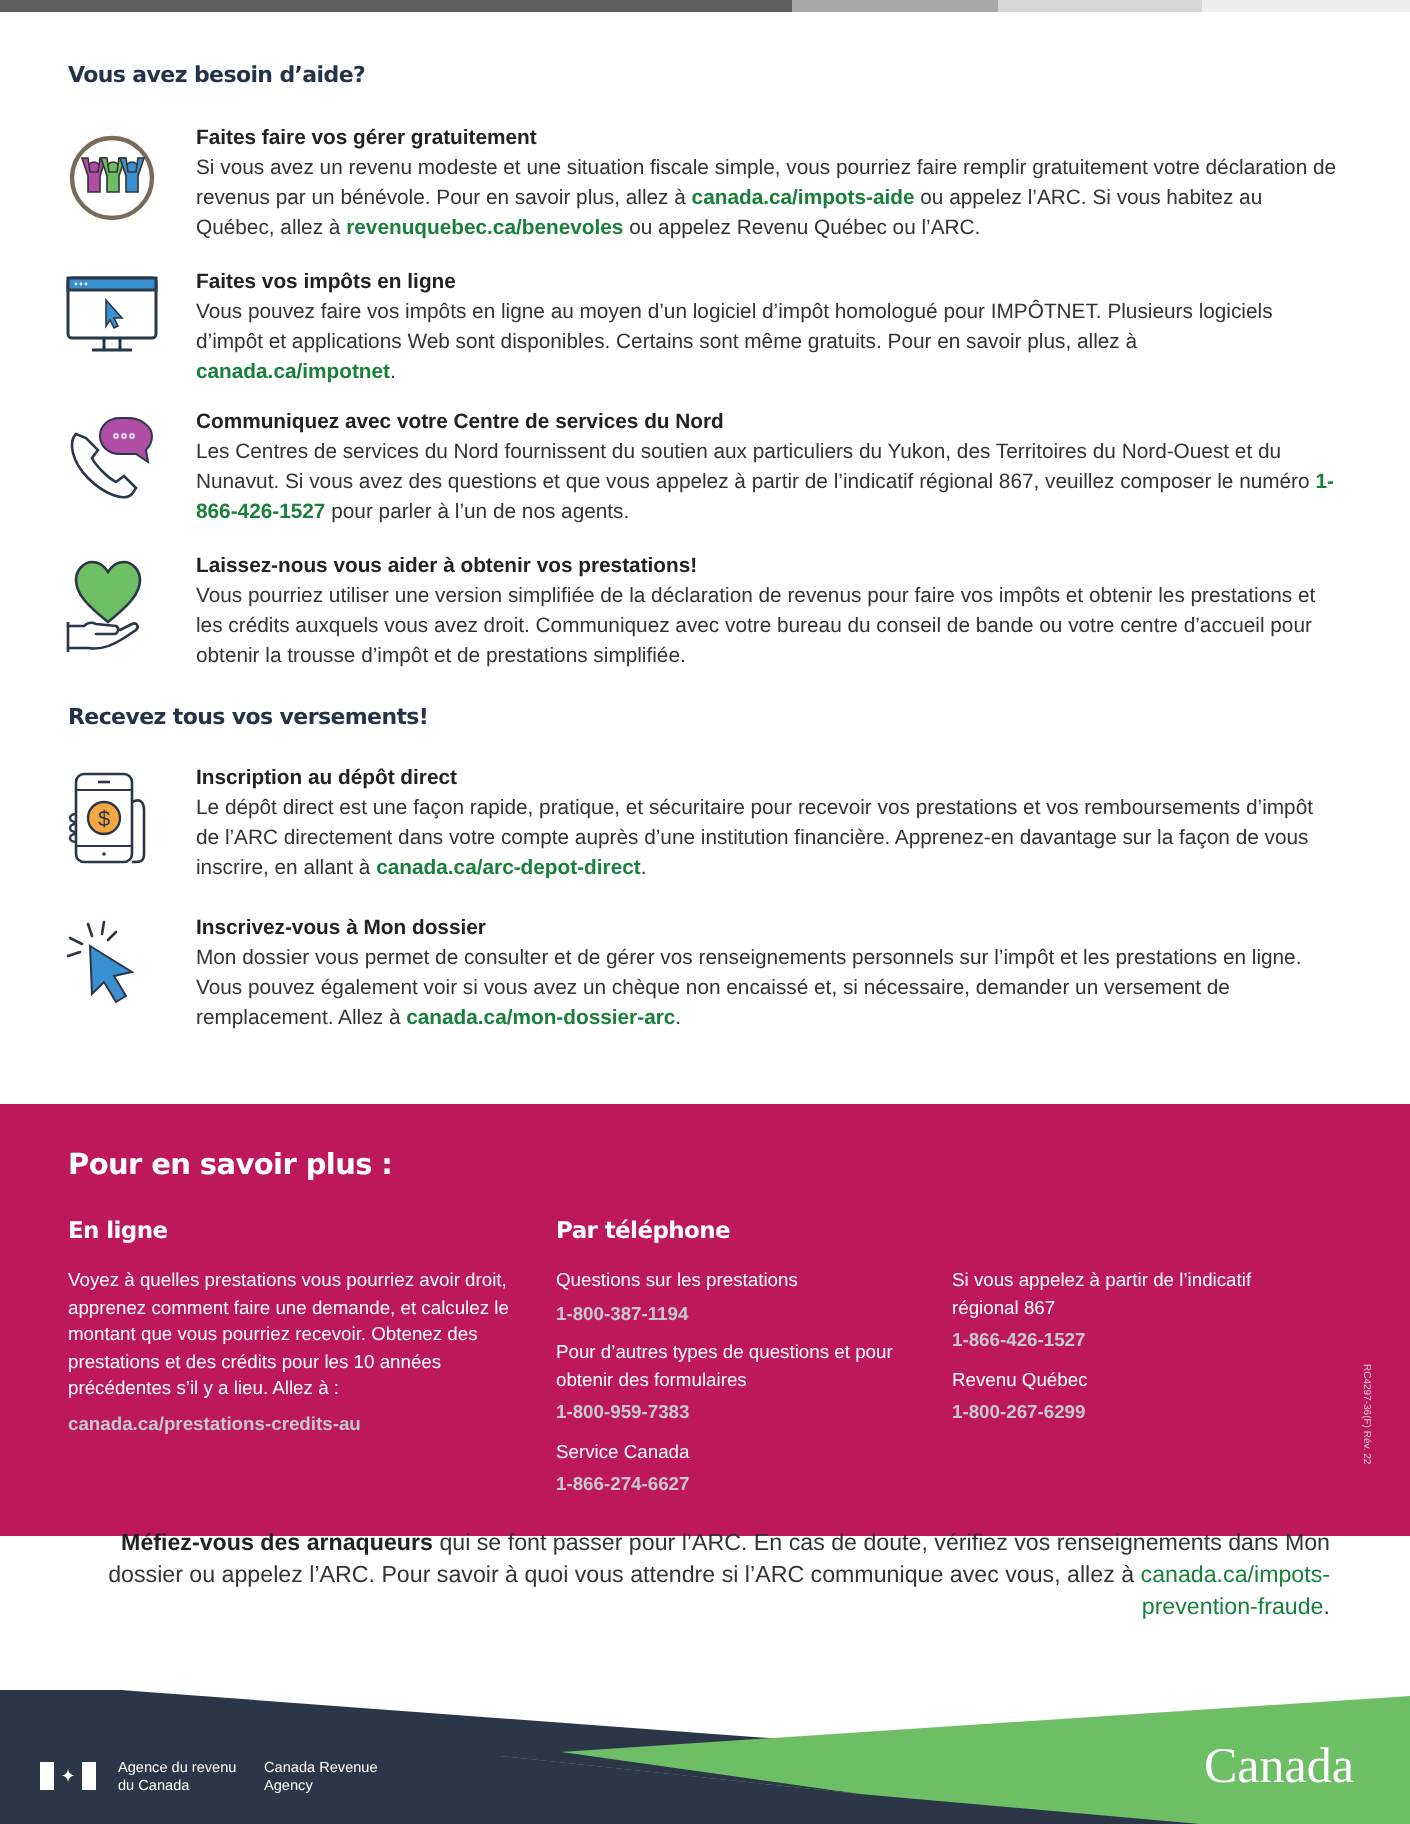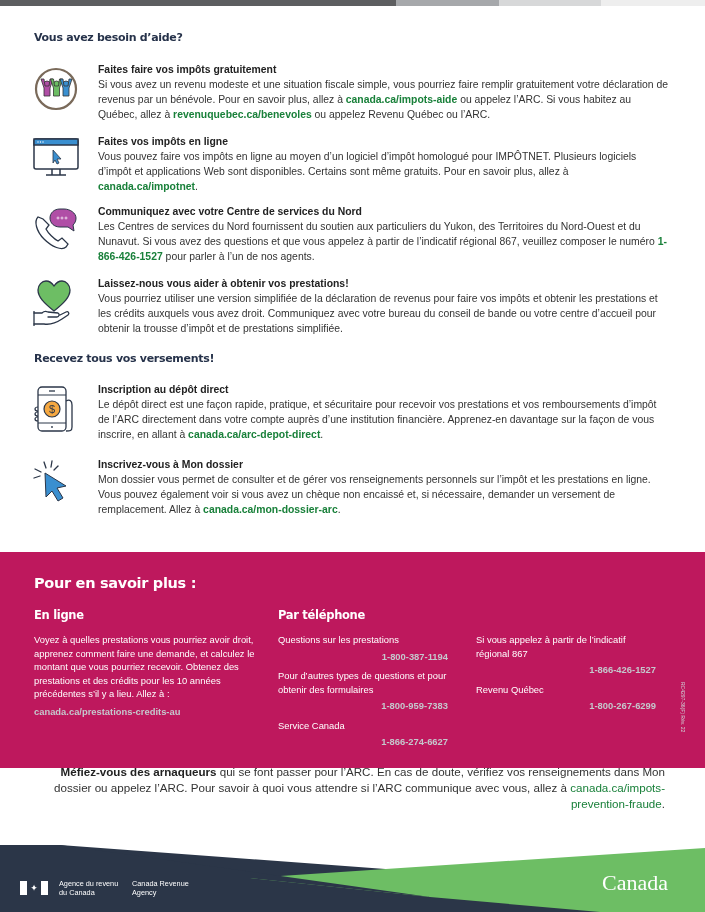--- a/index.html
+++ b/index.html
@@ -17,35 +17,35 @@
   .item { position: absolute; left: 30px; width: 640px; }
   .item .icon { position: absolute; left: 0; top: 0; width: 54px; height: 54px; }
   .item .text { position: absolute; left: 68px; top: 0; width: 572px; font-size: 10.4px; line-height: 15px; color: #333; }
   .item .title { font-weight: bold; color: #222; font-size: 10.4px; line-height: 14px; }
   .link { color: #19803a; font-weight: bold; }
 
   .dark { position: absolute; top: 552px; left: 0; width: 705px; height: 216px; background: #be185d; color: #ffffff; }
   .dark .big { position: absolute; left: 34px; top: 23px; font-size: 14.5px; font-weight: bold; font-family: "DejaVu Sans", sans-serif; letter-spacing: -0.3px; }
   .dark .sub { position: absolute; font-size: 11.5px; font-weight: bold; font-family: "DejaVu Sans", sans-serif; letter-spacing: -0.3px; }
   .dark .col { position: absolute; font-size: 9.4px; line-height: 13.5px; color: #ffffff; }
-  .dark .phone { color: #c5c8cd; font-weight: bold; display: block; margin-top: 3px; margin-bottom: 6px; text-align: right; }
+  .dark .phone { color: #c5c8cd; font-weight: bold; display: block; margin-top: 3px; margin-bottom: 6px; }
   .dark .grey { color: #c5c8cd; font-weight: bold; }
   .dark .code { position: absolute; left: 686px; top: 130px; transform: rotate(90deg); transform-origin: left top; font-size: 5px; color: #d0d3d8; white-space: nowrap; }
 
   .scam { position: absolute; top: 764px; left: 40px; width: 625px; text-align: right; font-size: 11.6px; line-height: 16px; color: #333; }
   .scam b { color: #222; }
   .scam .link { font-weight: normal; }
 
   .footer { position: absolute; top: 845px; left: 0; width: 705px; height: 67px; }
   .footer svg { position: absolute; top: 0; left: 0; }
   .flag { position: absolute; left: 20px; top: 36px; width: 28px; height: 14px; display: flex; }
   .flag .b { width: 7px; height: 14px; background: #fff; }
   .flag .m { width: 14px; height: 14px; background: #2b3648; display: flex; align-items: center; justify-content: center; color: #fff; font-size: 9px; line-height: 14px; }
   .agency { position: absolute; top: 35px; font-size: 7.3px; line-height: 8.5px; color: #fff; }
-  .wordmark { position: absolute; left: 602px; top: 25px; font-family: "Liberation Serif", serif; font-size: 22px; color: #fff; }
+  .wordmark { position: absolute; left: 602px; top: 25px; font-family: "Liberation Serif", serif; font-size: 25px; color: #fff; }
 </style>
 </head>
 <body>
 
 <div class="topbar">
   <div class="seg1"></div>
   <div class="seg2"></div>
   <div class="seg3"></div>
   <div class="seg4"></div>
 </div>
@@ -60,21 +60,21 @@
         <circle cx="17" cy="21" r="3" fill="#b04ea6"></circle>
         <path d="M11 16 L14 25 L14 33 L20 33 L20 25 L23 16 L20 16 L19 23 L15 23 L14 16 Z" fill="#b04ea6"></path>
         <circle cx="26.5" cy="21" r="3" fill="#6dbe64"></circle>
         <path d="M20.5 16 L23.5 25 L23.5 33 L29.5 33 L29.5 25 L32.5 16 L29.5 16 L28.5 23 L24.5 23 L23.5 16 Z" fill="#6dbe64"></path>
         <circle cx="36" cy="21" r="3" fill="#3a8fd0"></circle>
         <path d="M30 16 L33 25 L33 33 L39 33 L39 25 L42 16 L39 16 L38 23 L34 23 L33 16 Z" fill="#3a8fd0"></path>
       </g>
     </svg>
   </div>
   <div class="text">
-    <div class="title">Faites faire vos impôts gratuitement</div>
+    <div class="title">Faites faire vos gérer gratuitement</div>
     <div><span>Si vous avez un revenu modeste et une situation fiscale simple, vous pourriez faire remplir gratuitement votre déclaration de revenus par un bénévole. Pour en savoir plus, allez à </span><span class="link">canada.ca/impots-aide</span><span> ou appelez l’ARC. Si vous habitez au Québec, allez à </span><span class="link">revenuquebec.ca/benevoles</span><span> ou appelez Revenu Québec ou l’ARC.</span></div>
   </div>
 </div>
 
 <div class="item" style="top:135px">
   <div class="icon">
     <svg width="54" height="54" viewBox="0 0 54 54">
       <rect x="4" y="4" width="44" height="30" rx="2" fill="#fff" stroke="#2b3648" stroke-width="1.5"></rect>
       <rect x="4" y="4" width="44" height="6" fill="#3a8fd0" stroke="#2b3648" stroke-width="1.5"></rect>
       <circle cx="8" cy="7" r="0.7" fill="#fff"></circle>

